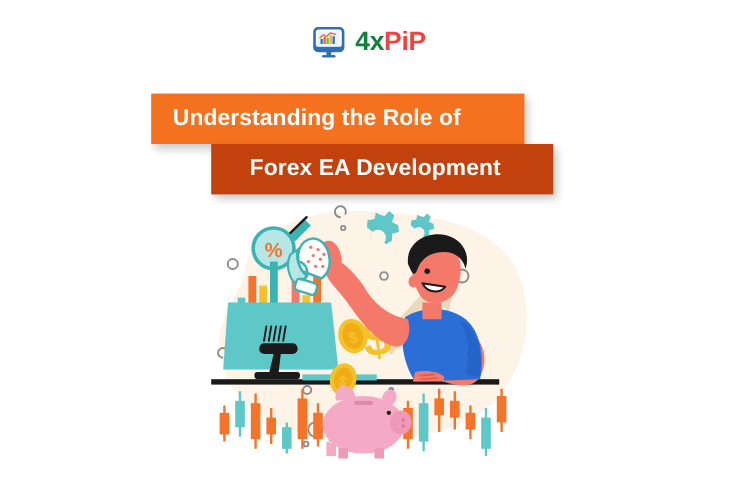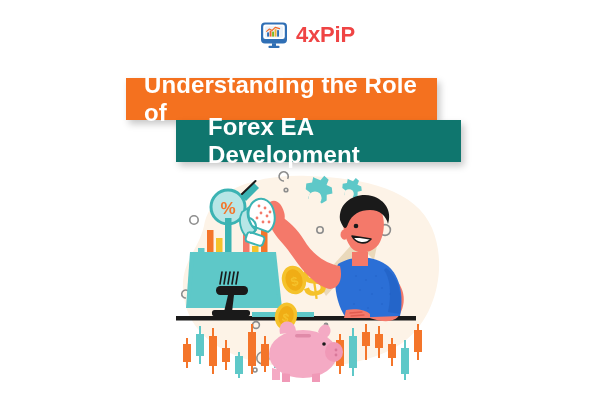--- a/index.html
+++ b/index.html
@@ -32,56 +32,56 @@
     height: 28px;
     flex: 0 0 auto;
   }
   #logo-text {
     font-size: 22px;
     font-weight: bold;
     letter-spacing: -0.2px;
     line-height: 1;
     white-space: nowrap;
   }
-  .logo-4x { color: #ef4444; }
+  .logo-4x { color: #15803d; }
   .logo-pip { color: #ef4444; }
 
   
   #banner-stack {
     position: absolute;
     left: 0;
     top: 78px;
     width: 615px;
     height: 88px;
   }
   .banner {
     position: absolute;
     display: flex;
     align-items: center;
     color: #ffffff;
     font-weight: bold;
-    font-size: 24px;
+    font-size: 19px;
     letter-spacing: 0.1px;
     box-shadow: 3px 4px 7px rgba(0,0,0,0.22);
     box-sizing: border-box;
   }
   #banner-orange {
     left: 126px;
     top: 0px;
     width: 311px;
     height: 42px;
     background: #f4711f;
     padding-left: 18px;
   }
   #banner-green {
     left: 176px;
     top: 42px;
     width: 285px;
     height: 42px;
-    background: #0f766e;
+    background: #c2410c;
     padding-left: 32px;
   }
 
   
   #illustration {
     position: absolute;
     left: 160px;
     top: 168px;
     width: 290px;
     height: 215px;

